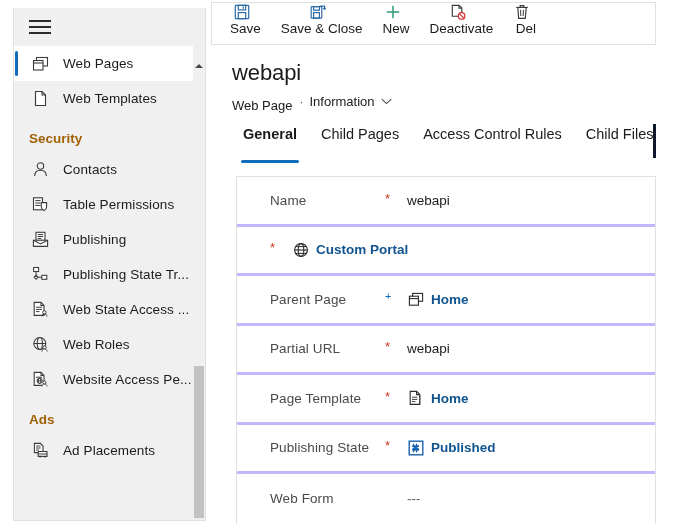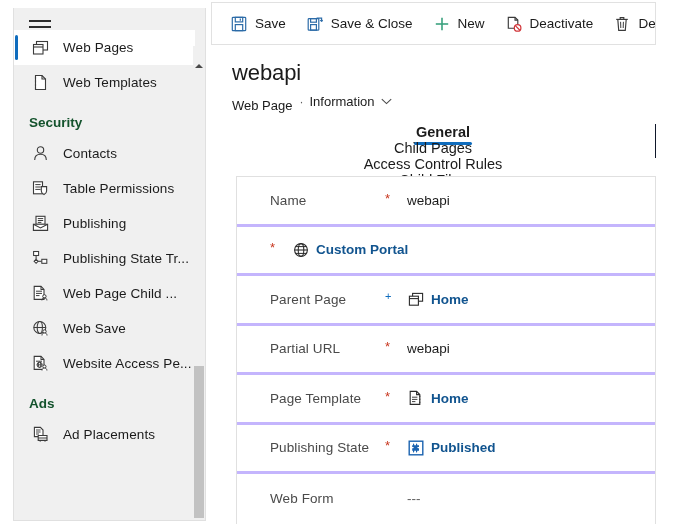--- a/index.html
+++ b/index.html
@@ -44,21 +44,21 @@
     position: absolute;
     left: 0; width: 22px; height: 1.6px;
     background: #2b2b2b;
   }
   #hamburger i:nth-child(1) { top: 0px; }
   #hamburger i:nth-child(2) { top: 6px; }
   #hamburger i:nth-child(3) { top: 12px; }
 
   #nav-scroll {
     position: absolute;
-    left: 0; top: 22px;
+    left: 0; top: 38px;
     width: 193px; height: 419px;
     overflow: hidden;
     text-align: right;
   }
   #nav-list {
     position: absolute;
     left: 0; top: 0;
     width: 181px;
   }
 
@@ -97,21 +97,21 @@
   .nav-item.selected .lbl { font-weight: 400; }
 
   .nav-group {
     display: flex;
     align-items: flex-end;
     height: 36px;
     padding-left: 15px;
     padding-bottom: 6px;
     font-size: 13.5px;
     font-weight: bold;
-    color: #14532d;
+    color: #a16207;
   }
 
   
   #nav-scrollbar {
     position: absolute;
     right: 0px; top: 38px;
     width: 12px; height: 474px;
     background: #f0f0f0;
   }
   #nav-sb-up {
@@ -158,20 +158,21 @@
   }
   .cmd {
     display: flex;
     align-items: center;
     height: 42px;
     padding: 0 10px;
     cursor: pointer;
     color: #1b1b1b;
     font-size: 13.5px;
     white-space: nowrap;
+    flex-direction: column;
   }
   .cmd .cico {
     width: 18px; height: 18px;
     margin-right: 7px;
     display: flex; align-items: center; justify-content: center;
     flex: 0 0 18px;
   }
   .cmd:first-child { margin-left: 8px; }
 
   
@@ -204,23 +205,22 @@
     align-items: center; justify-content: center;
     cursor: pointer;
   }
 
   
   #tabs {
     position: absolute;
     left: 0; top: 124px;
     width: 445px; height: 34px;
     display: flex;
-    align-items: center;
-    border-right: 1px solid #0f172a;
-    flex-direction: column;
+    align-items: flex-end;
+    border-right: 3px solid #0f172a;
   }
   .tab {
     position: relative;
     padding: 0 12px 0 12px;
     height: 32px;
     display: flex;
     align-items: flex-start;
     font-size: 14.5px;
     color: #1b1b1b;
     cursor: pointer;
@@ -397,34 +397,34 @@
             <svg width="17" height="17" viewBox="0 0 17 17">
               <path d="M2.2 1.4 H9 L12 4.4 V14.4 H2.2 Z" fill="#fff" stroke="#3b3b3b" stroke-width="1.1"></path>
               <path d="M9 1.4 V4.4 H12" fill="none" stroke="#3b3b3b" stroke-width="1.05"></path>
               <line x1="4" y1="6.2" x2="10" y2="6.2" stroke="#3b3b3b" stroke-width="1"></line>
               <line x1="4" y1="8.4" x2="10" y2="8.4" stroke="#3b3b3b" stroke-width="1"></line>
               <line x1="4" y1="10.6" x2="7.5" y2="10.6" stroke="#3b3b3b" stroke-width="1"></line>
               <circle cx="12.4" cy="11.4" r="1.7" fill="#fff" stroke="#3b3b3b" stroke-width="1"></circle>
               <path d="M9.9 15.4 C9.9 13.6 11 12.9 12.4 12.9 C13.8 12.9 14.9 13.6 14.9 15.4" fill="none" stroke="#3b3b3b" stroke-width="1"></path>
             </svg>
           </span>
-          <span class="lbl">Web Page Child ...</span>
+          <span class="lbl">Web State Access ...</span>
         </div>
 
         <div class="nav-item">
           <span class="ico">
             <svg width="17" height="17" viewBox="0 0 17 17">
               <circle cx="7.8" cy="7.5" r="6" fill="none" stroke="#3b3b3b" stroke-width="1.05"></circle>
               <ellipse cx="7.8" cy="7.5" rx="2.6" ry="6" fill="none" stroke="#3b3b3b" stroke-width="1.05"></ellipse>
               <line x1="1.8" y1="7.5" x2="13.8" y2="7.5" stroke="#3b3b3b" stroke-width="1.05"></line>
               <circle cx="12.5" cy="11.5" r="1.7" fill="#fff" stroke="#3b3b3b" stroke-width="1"></circle>
               <path d="M10 15.5 C10 13.7 11.1 13 12.5 13 C13.9 13 15 13.7 15 15.5" fill="#fff" stroke="#3b3b3b" stroke-width="1"></path>
             </svg>
           </span>
-          <span class="lbl">Web Save</span>
+          <span class="lbl">Web Roles</span>
         </div>
 
         <div class="nav-item">
           <span class="ico">
             <svg width="17" height="17" viewBox="0 0 17 17">
               <path d="M2.2 1.4 H9 L12 4.4 V14.4 H2.2 Z" fill="#fff" stroke="#3b3b3b" stroke-width="1.1"></path>
               <path d="M9 1.4 V4.4 H12" fill="none" stroke="#3b3b3b" stroke-width="1.05"></path>
               <line x1="4" y1="6.2" x2="10" y2="6.2" stroke="#3b3b3b" stroke-width="1"></line>
               <circle cx="7.6" cy="9.8" r="2.6" fill="none" stroke="#3b3b3b" stroke-width="1"></circle>
               <line x1="5" y1="9.8" x2="10.2" y2="9.8" stroke="#3b3b3b" stroke-width="0.9"></line>

